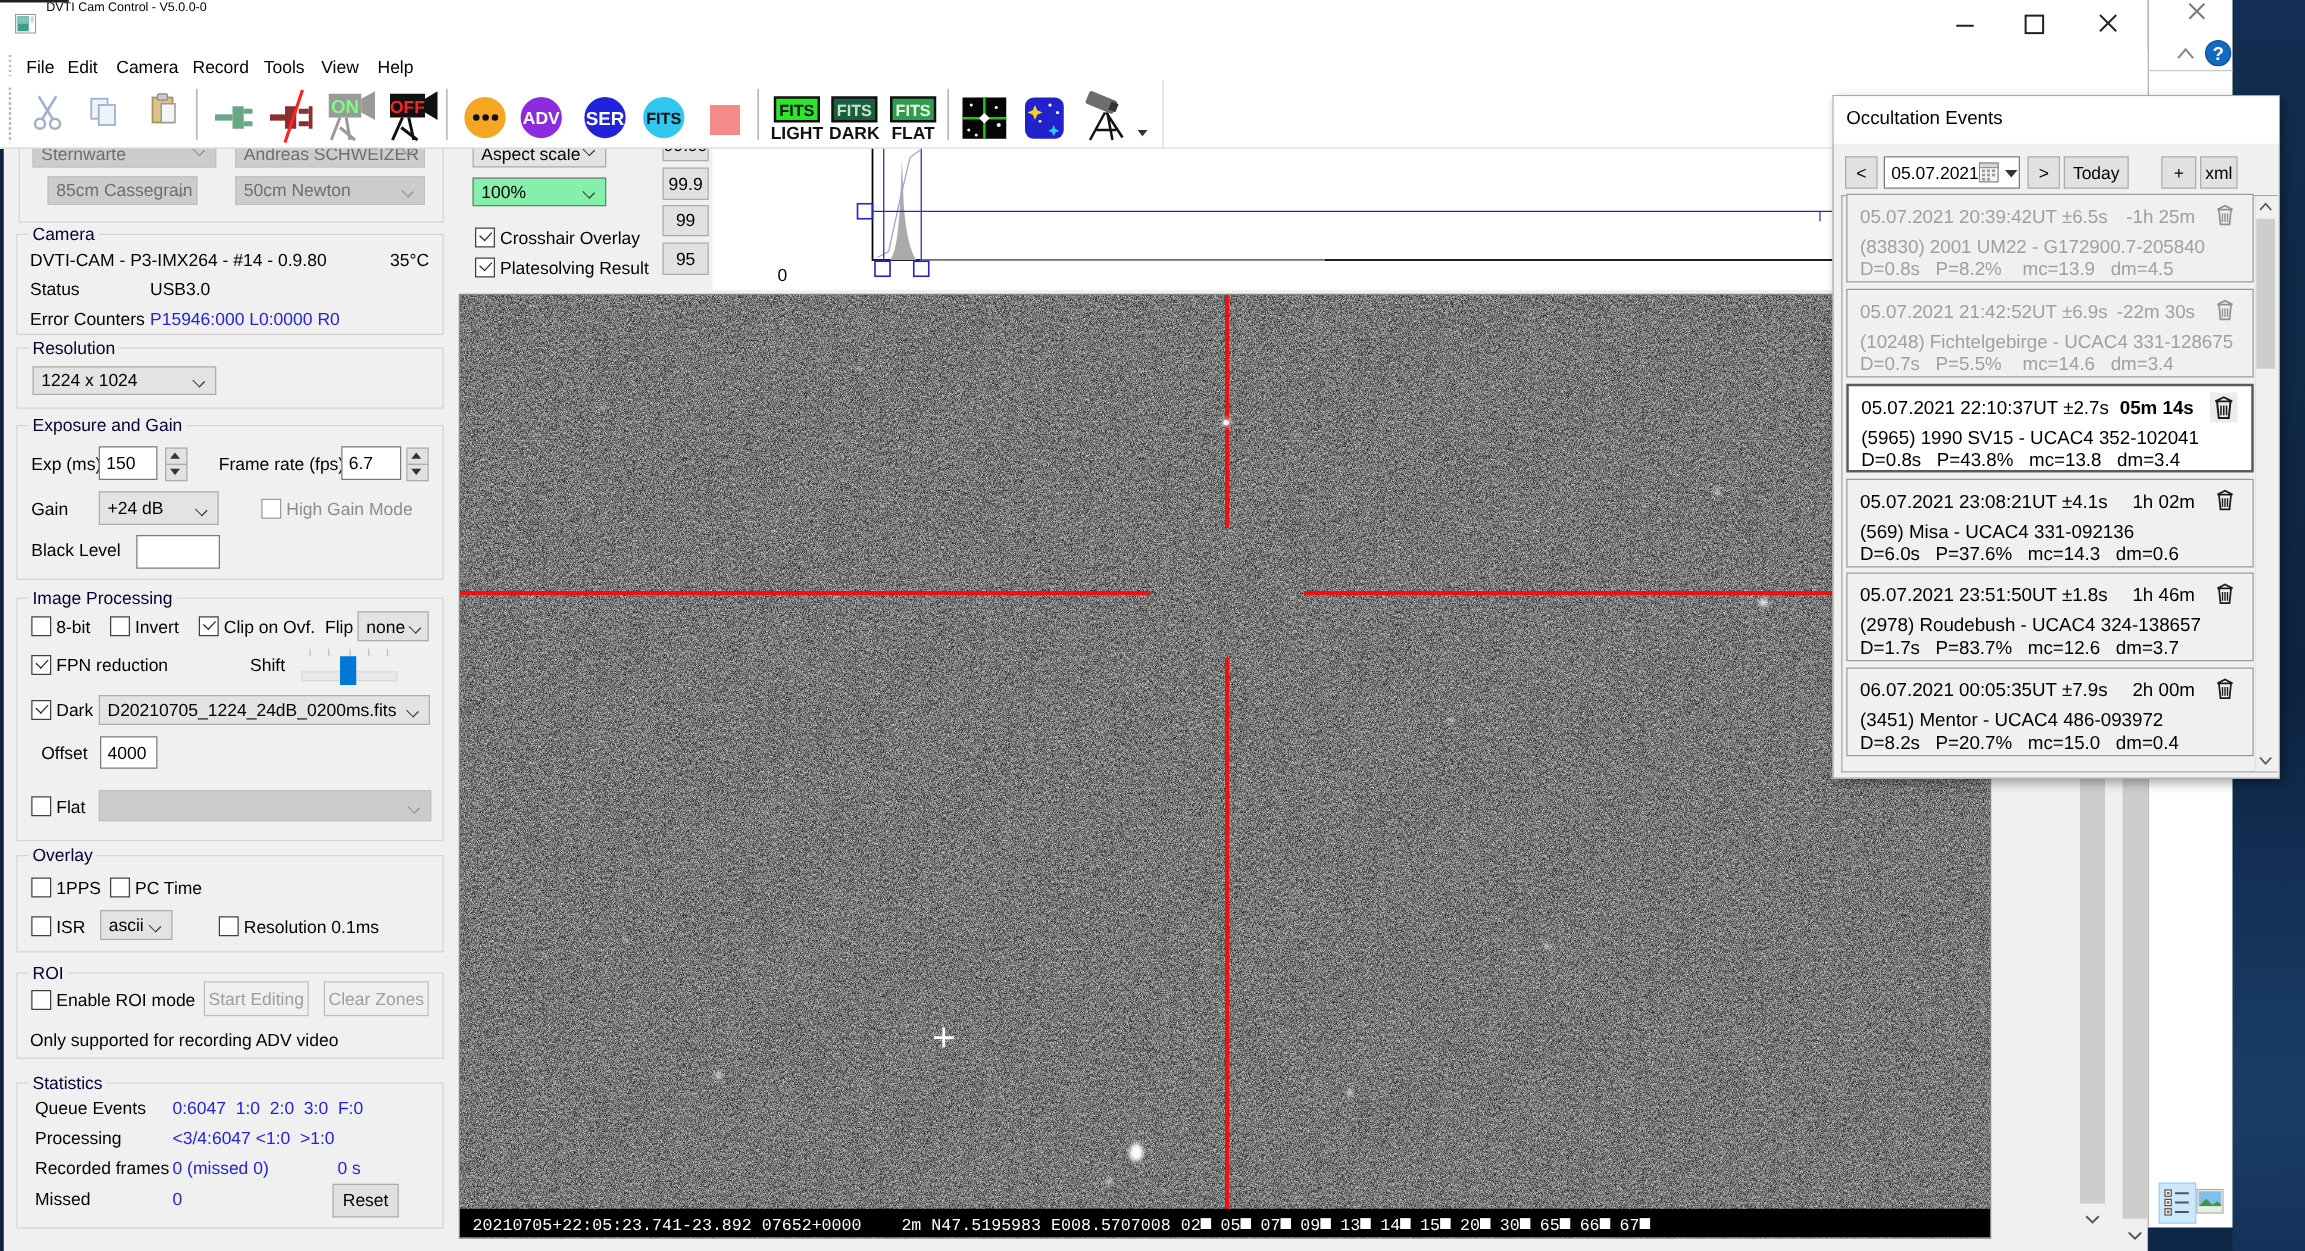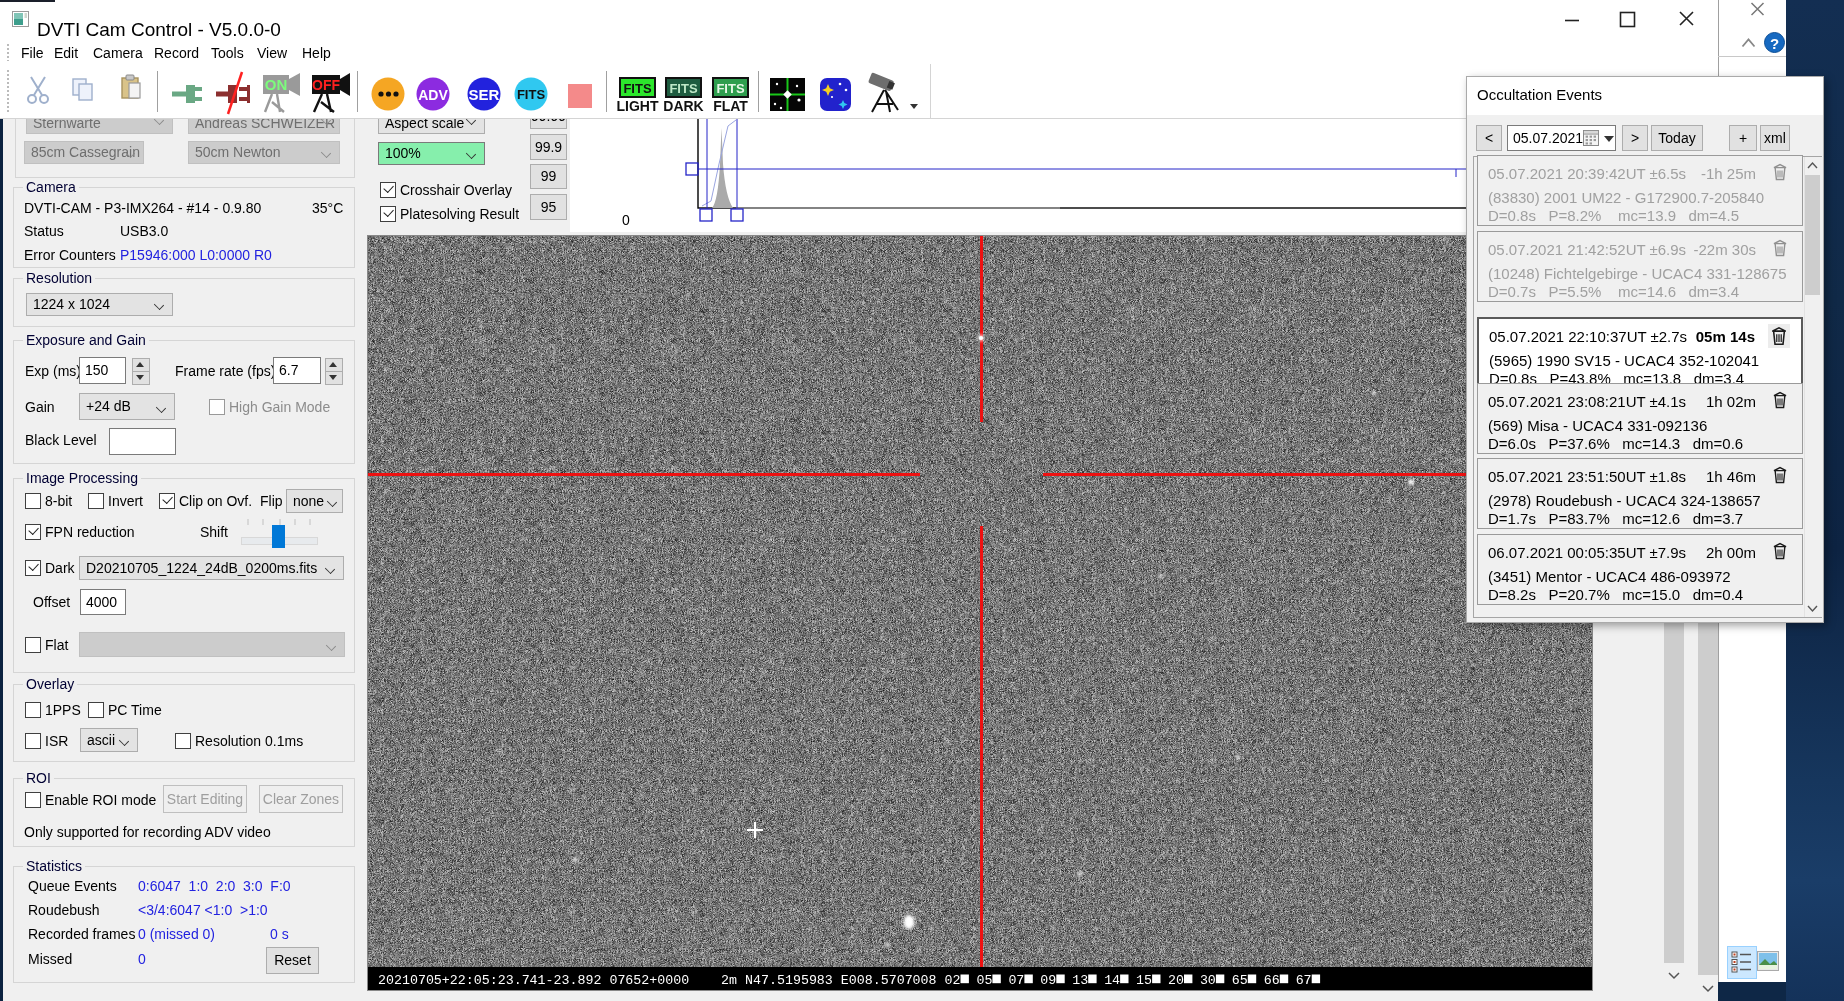--- a/index.html
+++ b/index.html
@@ -59,21 +59,21 @@
 <div class="abs" style="left:3px;top:119px;width:1715px;height:882px;background:#f0f0f0"></div>
 
 <div class="abs" style="left:0;top:0;width:55px;height:2px;background:#1a1f2a"></div>
 
 <svg class="abs" style="left:12px;top:11px" width="17" height="16" viewBox="0 0 17 16">
 <rect x="0.5" y="0.5" width="16" height="15" fill="#fff" stroke="#9a9a9a"></rect>
 <rect x="2" y="2" width="9" height="12" fill="#3d9e8c"></rect>
 <rect x="2" y="2" width="9" height="6" fill="#7fc4b6"></rect>
 <rect x="12.5" y="2" width="2.5" height="5" fill="#cfd8cf"></rect>
 </svg>
-<div class="abs" style="left:37px;top:19px;font-size:19px">DVTI Cam Control - V5.0.0-0</div>
+<div class="abs" style="left:37px;top:1px;font-size:10px">DVTI Cam Control - V5.0.0-0</div>
 <svg class="abs" style="left:1560px;top:8px" width="145" height="24" viewBox="0 0 145 24">
 <path d="M5 12.5 h14" stroke="#222" stroke-width="1.6"></path>
 <rect x="60.5" y="4.5" width="14" height="14" fill="none" stroke="#222" stroke-width="1.6"></rect>
 <path d="M120 4 L133 17 M133 4 L120 17" stroke="#222" stroke-width="1.6"></path>
 </svg>
 
 <div class="abs" style="left:0;top:40px;width:1718px;height:24px;background:#fff;border-bottom:1px solid #ededed"></div>
 <div class="abs" style="left:7px;top:44px;width:2px;height:17px;background:repeating-linear-gradient(#bbb 0 2px,#fff 2px 4px)"></div>
 <div class="abs" style="left:21px;top:45px">File</div>
 <div class="abs" style="left:54px;top:45px">Edit</div>
@@ -200,21 +200,21 @@
 <path d="M910 40 l8 0 -4 5 Z" fill="#333"></path>
 </svg>
 
 <div class="abs" style="left:15px;top:119px;width:338px;height:58px;border-left:1px solid #d5d5d5;border-right:1px solid #d5d5d5;border-bottom:1px solid #d5d5d5"></div>
 <div class="abs" style="left:0;top:119px;width:668px;height:117px;overflow:hidden">
 <div class="combo dis" style="left:26px;top:-7px;width:147px;height:22px">Sternwarte<span class="chev" style="top:3px"></span></div>
 <div class="combo dis" style="left:188px;top:-7px;width:152px;height:22px">Andreas SCHWEIZER<span class="chev" style="top:3px"></span></div>
 <div class="combo" style="left:378px;top:-7px;width:107px;height:22px;line-height:20px">Aspect scale<span class="chev" style="top:3px"></span></div>
 <div class="btn" style="left:530px;top:-15px;width:37px;height:25px;line-height:22px;overflow:hidden">99.99</div>
 </div>
-<div class="combo dis" style="left:24px;top:141px;width:120px;height:23px">85cm Cassegrain<span class="chev"></span></div>
+<div class="combo dis" style="left:38px;top:141px;width:120px;height:23px">85cm Cassegrain<span class="chev"></span></div>
 <div class="combo dis" style="left:188px;top:141px;width:152px;height:23px">50cm Newton<span class="chev"></span></div>
 
 <div class="grp" style="left:13px;top:187px;width:340px;height:79px">
     <span class="lbl">Camera</span>
   </div>
 <div class="abs" style="left:24px;top:200px">DVTI-CAM - P3-IMX264 - #14 - 0.9.80</div>
 <div class="abs" style="left:312px;top:200px">35°C</div>
 <div class="abs" style="left:24px;top:223px">Status</div>
 <div class="abs" style="left:120px;top:223px">USB3.0</div>
 <div class="abs" style="left:24px;top:247px">Error Counters</div>
@@ -297,21 +297,21 @@
 <div class="abs" style="left:45px;top:792px">Enable ROI mode</div>
 <div class="btn dis" style="left:163px;top:785px;width:84px;height:28px;line-height:26px">Start Editing</div>
 <div class="btn dis" style="left:259px;top:785px;width:84px;height:28px;line-height:26px">Clear Zones</div>
 <div class="abs" style="left:24px;top:824px">Only supported for recording ADV video</div>
 
 <div class="grp" style="left:13px;top:866px;width:340px;height:115px">
     <span class="lbl">Statistics</span>
   </div>
 <div class="abs" style="left:28px;top:878px">Queue Events</div>
 <div class="abs blue" style="left:138px;top:878px">0:6047&nbsp; 1:0&nbsp; 2:0&nbsp; 3:0&nbsp; F:0</div>
-<div class="abs" style="left:28px;top:902px">Roudebush</div>
+<div class="abs" style="left:28px;top:902px">Processing</div>
 <div class="abs blue" style="left:138px;top:902px">&lt;3/4:6047 &lt;1:0&nbsp; &gt;1:0</div>
 <div class="abs" style="left:28px;top:926px">Recorded frames</div>
 <div class="abs blue" style="left:138px;top:926px">0 (missed 0)</div>
 <div class="abs blue" style="left:270px;top:926px">0 s</div>
 <div class="abs" style="left:28px;top:951px">Missed</div>
 <div class="abs blue" style="left:138px;top:951px">0</div>
 <div class="btn" style="left:266px;top:947px;width:53px;height:27px;line-height:25px">Reset</div>
 
 <div class="abs" style="left:570px;top:119px;width:896px;height:113px;background:#fff"></div>
 
@@ -461,21 +461,21 @@
  <div class="l2">(10248) Fichtelgebirge - UCAC4 331-128675</div>
  <div class="l3">D=0.7s&nbsp;&nbsp; P=5.5%&nbsp;&nbsp;&nbsp; mc=14.6&nbsp;&nbsp; dm=3.4</div>
  <svg class="trash" viewBox="0 0 16 18">
       <g stroke="#909090" fill="none" stroke-width="1.4">
         <path d="M3.2 5 L4.4 16.5 H11.6 L12.8 5"></path>
         <path d="M2 4.6 L8 1.6 L14 4.6 Z"></path>
         <path d="M6 7.5 v7 M8 7.5 v7 M10 7.5 v7" stroke-width="1.1"></path>
       </g>
     </svg>
 </div>
-<div class="card cur" style="top:317px">
+<div class="card cur" style="top:307px">
  <div class="l1">05.07.2021 22:10:37UT ±2.7s</div>
     <div class="rt" style="font-weight:bold">05m 14s</div>
  <div class="l2">(5965) 1990 SV15 - UCAC4 352-102041</div>
  <div class="l3">D=0.8s&nbsp;&nbsp; P=43.8%&nbsp;&nbsp; mc=13.8&nbsp;&nbsp; dm=3.4</div>
  <svg class="trash" viewBox="0 0 16 18">
       <g stroke="#1a1a1a" fill="none" stroke-width="1.4">
         <path d="M3.2 5 L4.4 16.5 H11.6 L12.8 5"></path>
         <path d="M2 4.6 L8 1.6 L14 4.6 Z"></path>
         <path d="M6 7.5 v7 M8 7.5 v7 M10 7.5 v7" stroke-width="1.1"></path>
       </g>

